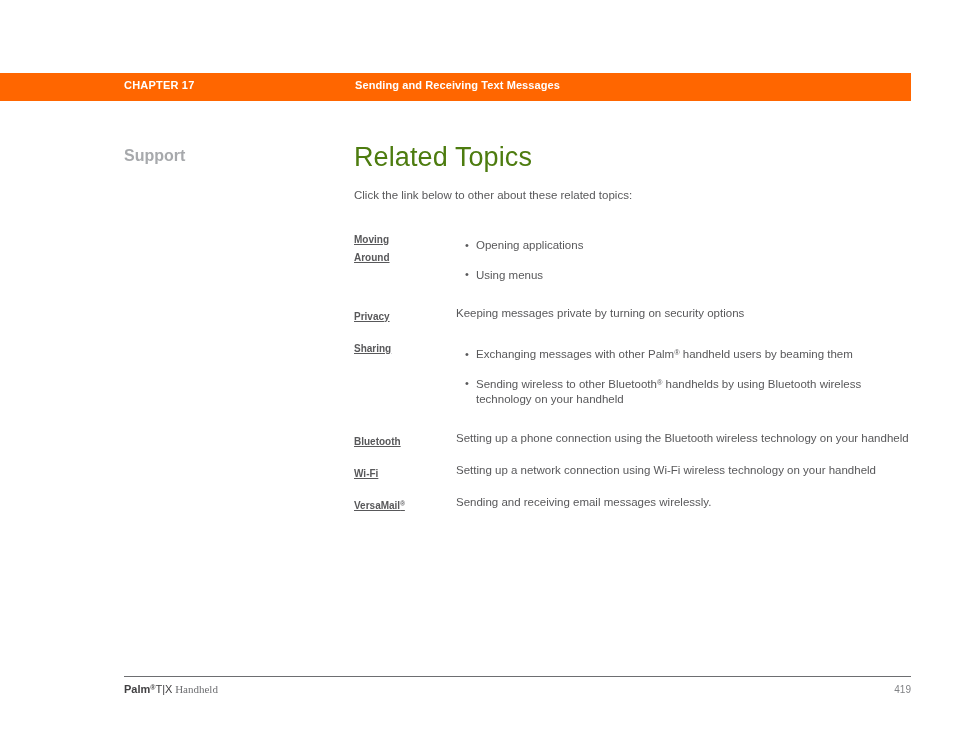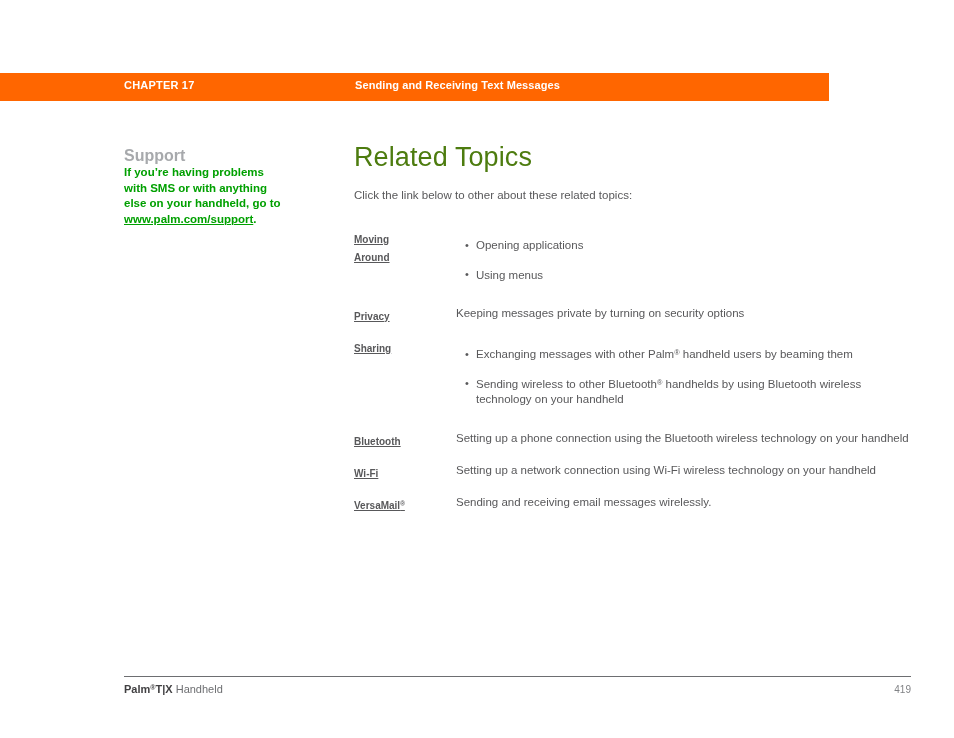--- a/index.html
+++ b/index.html
@@ -15,21 +15,21 @@
     position: relative;
     overflow: hidden;
     -webkit-font-smoothing: antialiased;
   }
 
   
   .header-bar {
     position: absolute;
     left: 0;
     top: 73px;
-    width: 829px;
+    width: 911px;
     height: 28px;
     background: #ff6600;
     color: #ffffff;
   }
   .header-chapter {
     position: absolute;
     left: 124px;
     top: 6px;
     font-size: 11px;
     font-weight: bold;
@@ -180,51 +180,46 @@
     left: 0;
     top: 0;
     font-size: 11px;
     color: #58585a;
   }
   .footer-left .brand {
     font-weight: bold;
     color: #414042;
   }
   .footer-left .model {
-    font-weight: bold;
+    font-weight: normal;
     color: #414042;
   }
   .footer-left .product {
     font-weight: normal;
     color: #6d6e71;
+    font-family: Liberation Serif, serif;
   }
   .footer-page {
     position: absolute;
     right: 0;
     top: 1px;
     font-size: 10px;
     color: #808285;
   }
 </style>
 </head>
 <body>
 
 <div class="header-bar">
   <span class="header-chapter">CHAPTER 17</span>
   <span class="header-title">Sending and Receiving Text Messages</span>
 </div>
 
 <div class="sidebar">
   <div class="sidebar-heading">Support</div>
-  <div class="sidebar-body">
-    <span>If you’re having problems</span><br>
-    <span>with SMS or with anything</span><br>
-    <span>else on your handheld, go to</span><br>
-    <a href="#" class="sb-link">www.palm.com/support</a><span class="sb-period">.</span>
-  </div>
 </div>
 
 <div class="main">
   <h1 class="page-title">Related Topics</h1>
   <p class="intro">Click the link below to other about these related topics:</p>
 
   <table class="topics">
     <tbody>
 
       <tr class="topic-row">

